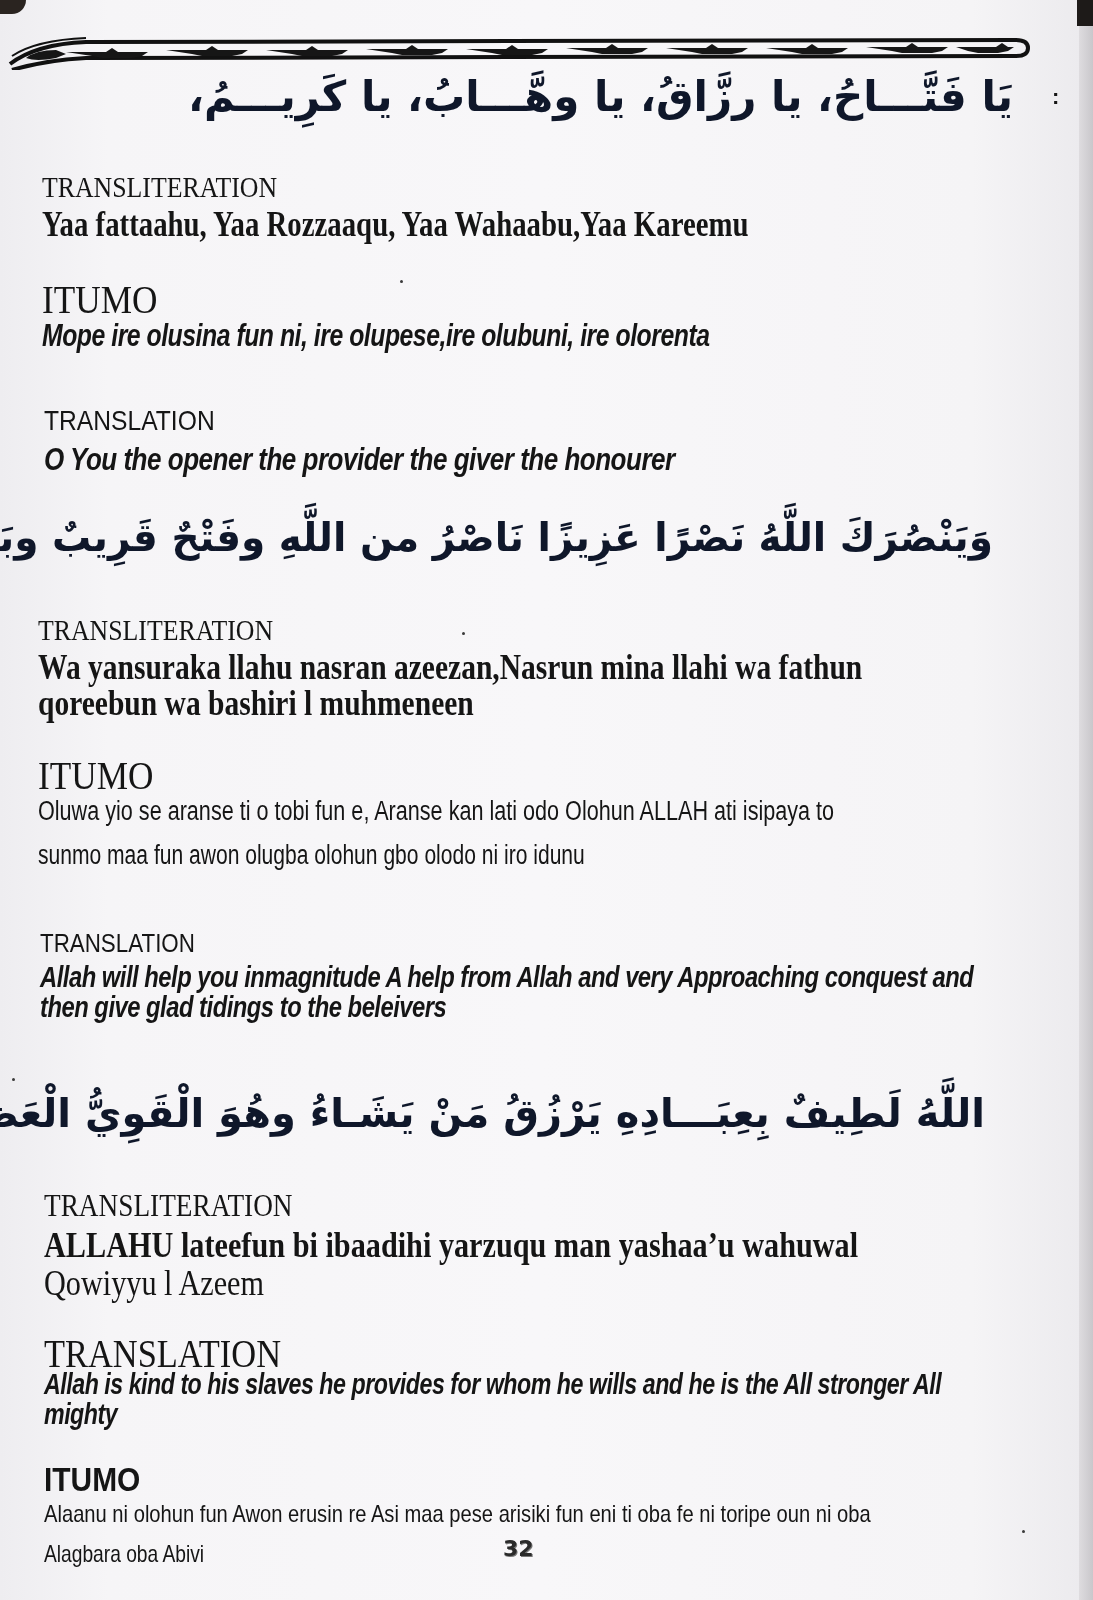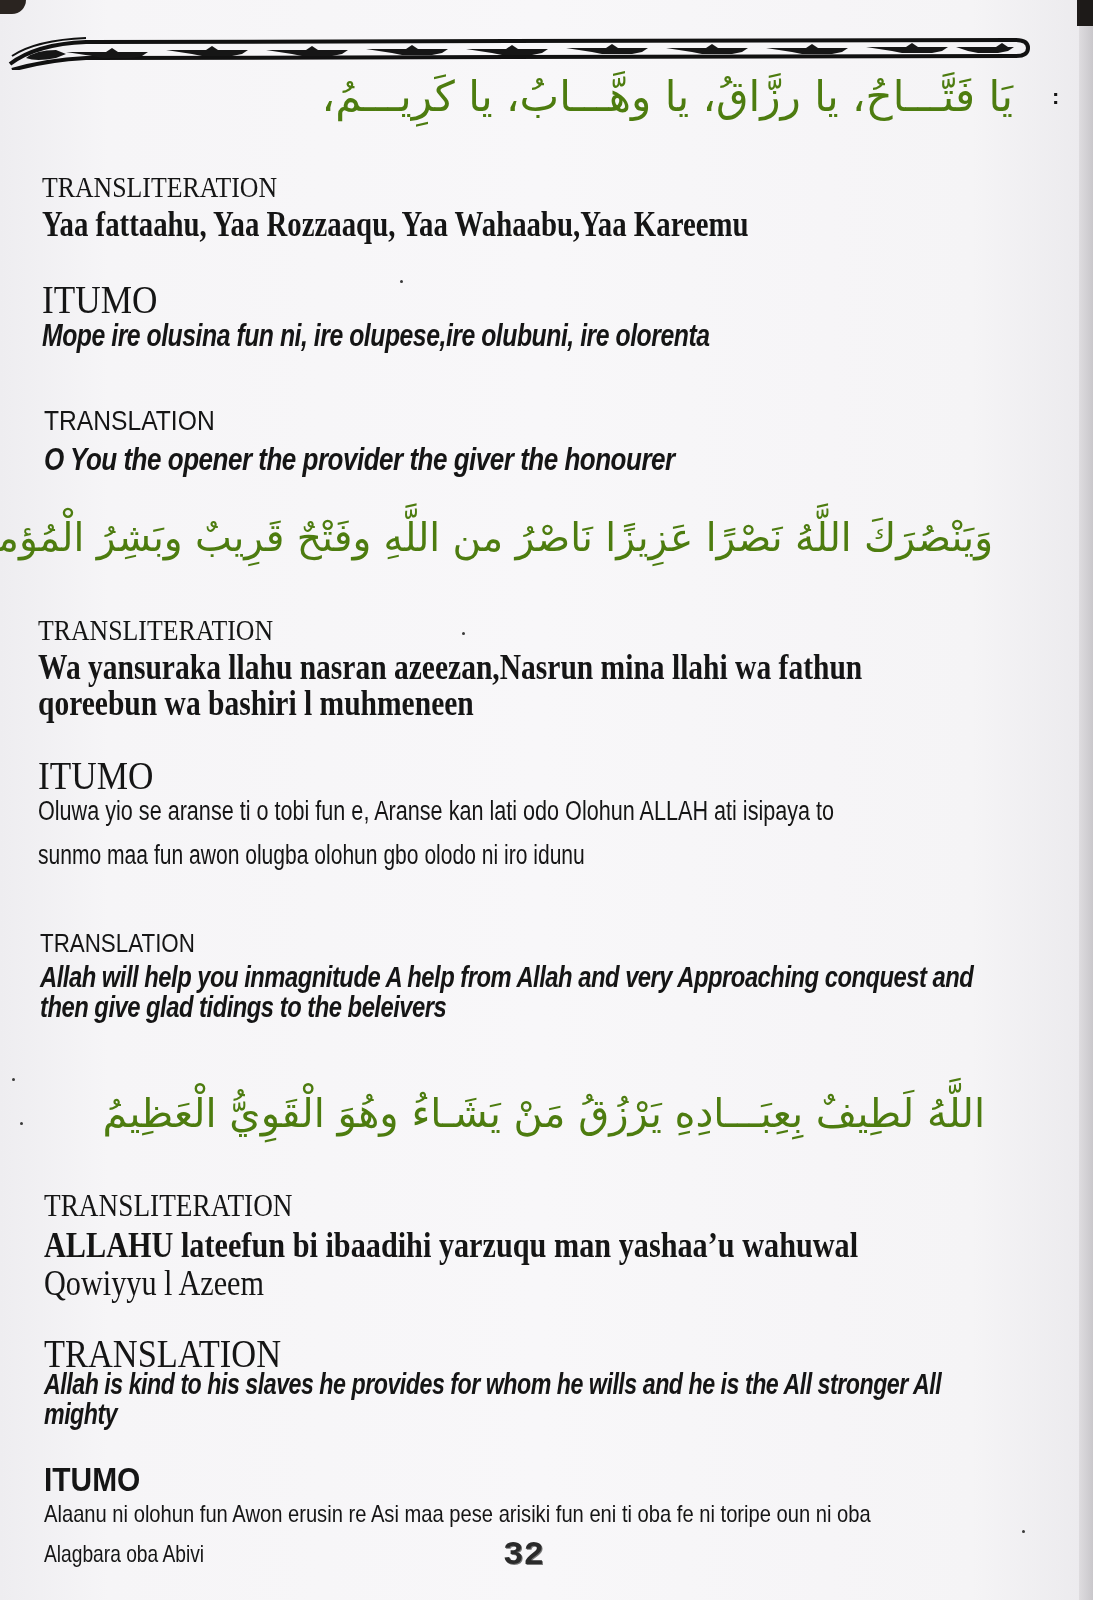--- a/index.html
+++ b/index.html
@@ -50,22 +50,22 @@
     top: 34px;
     width: 1028px;
     height: 36px;
   }
 
   
   .arabic {
     position: absolute;
     direction: rtl;
     font-family: "DejaVu Sans", sans-serif;
-    font-weight: normal;
-    color: #4d7c0f;
+    font-weight: bold;
+    color: #0f172a;
     white-space: nowrap;
     text-align: right;
   }
 
   .label-serif {
     position: absolute;
     font-family: "Liberation Serif", serif;
     color: #151515;
     white-space: nowrap;
   }
@@ -178,13 +178,13 @@
 <div class="label-serif" style="left:44px; top:1330px; font-size:40px; transform:scaleX(0.86); transform-origin:left top;">TRANSLATION</div>
 <div class="body-sans-italic" style="left:44px; top:1368px; font-size:29px; transform:scaleX(0.80); transform-origin:left top;">Allah is kind to his slaves he provides for whom he wills and he is the All stronger All</div>
 <div class="body-sans-italic" style="left:44px; top:1398px; font-size:29px; transform:scaleX(0.80); transform-origin:left top;">mighty</div>
 
 <div class="label-sans" style="left:44px; top:1460px; font-size:34px; font-weight:bold; transform:scaleX(0.88); transform-origin:left top;">ITUMO</div>
 <div class="body-sans" style="left:44px; top:1500px; font-size:24px; transform:scaleX(0.84); transform-origin:left top;">Alaanu ni olohun fun Awon erusin re Asi maa pese arisiki fun eni ti oba fe ni toripe oun ni oba</div>
 <div class="body-sans" style="left:44px; top:1540px; font-size:24px; transform:scaleX(0.80); transform-origin:left top;">Alagbara oba Abivi</div>
 
 <div class="dot" style="left:1022px; top:1530px;"></div>
 
-<div class="page-number" style="left:503px; top:1536px; font-size:34px;font-family:Liberation Mono, monospace;">32</div>
+<div class="page-number" style="left:503px; top:1536px; font-size:22px;">32</div>
 
 </body></html>

